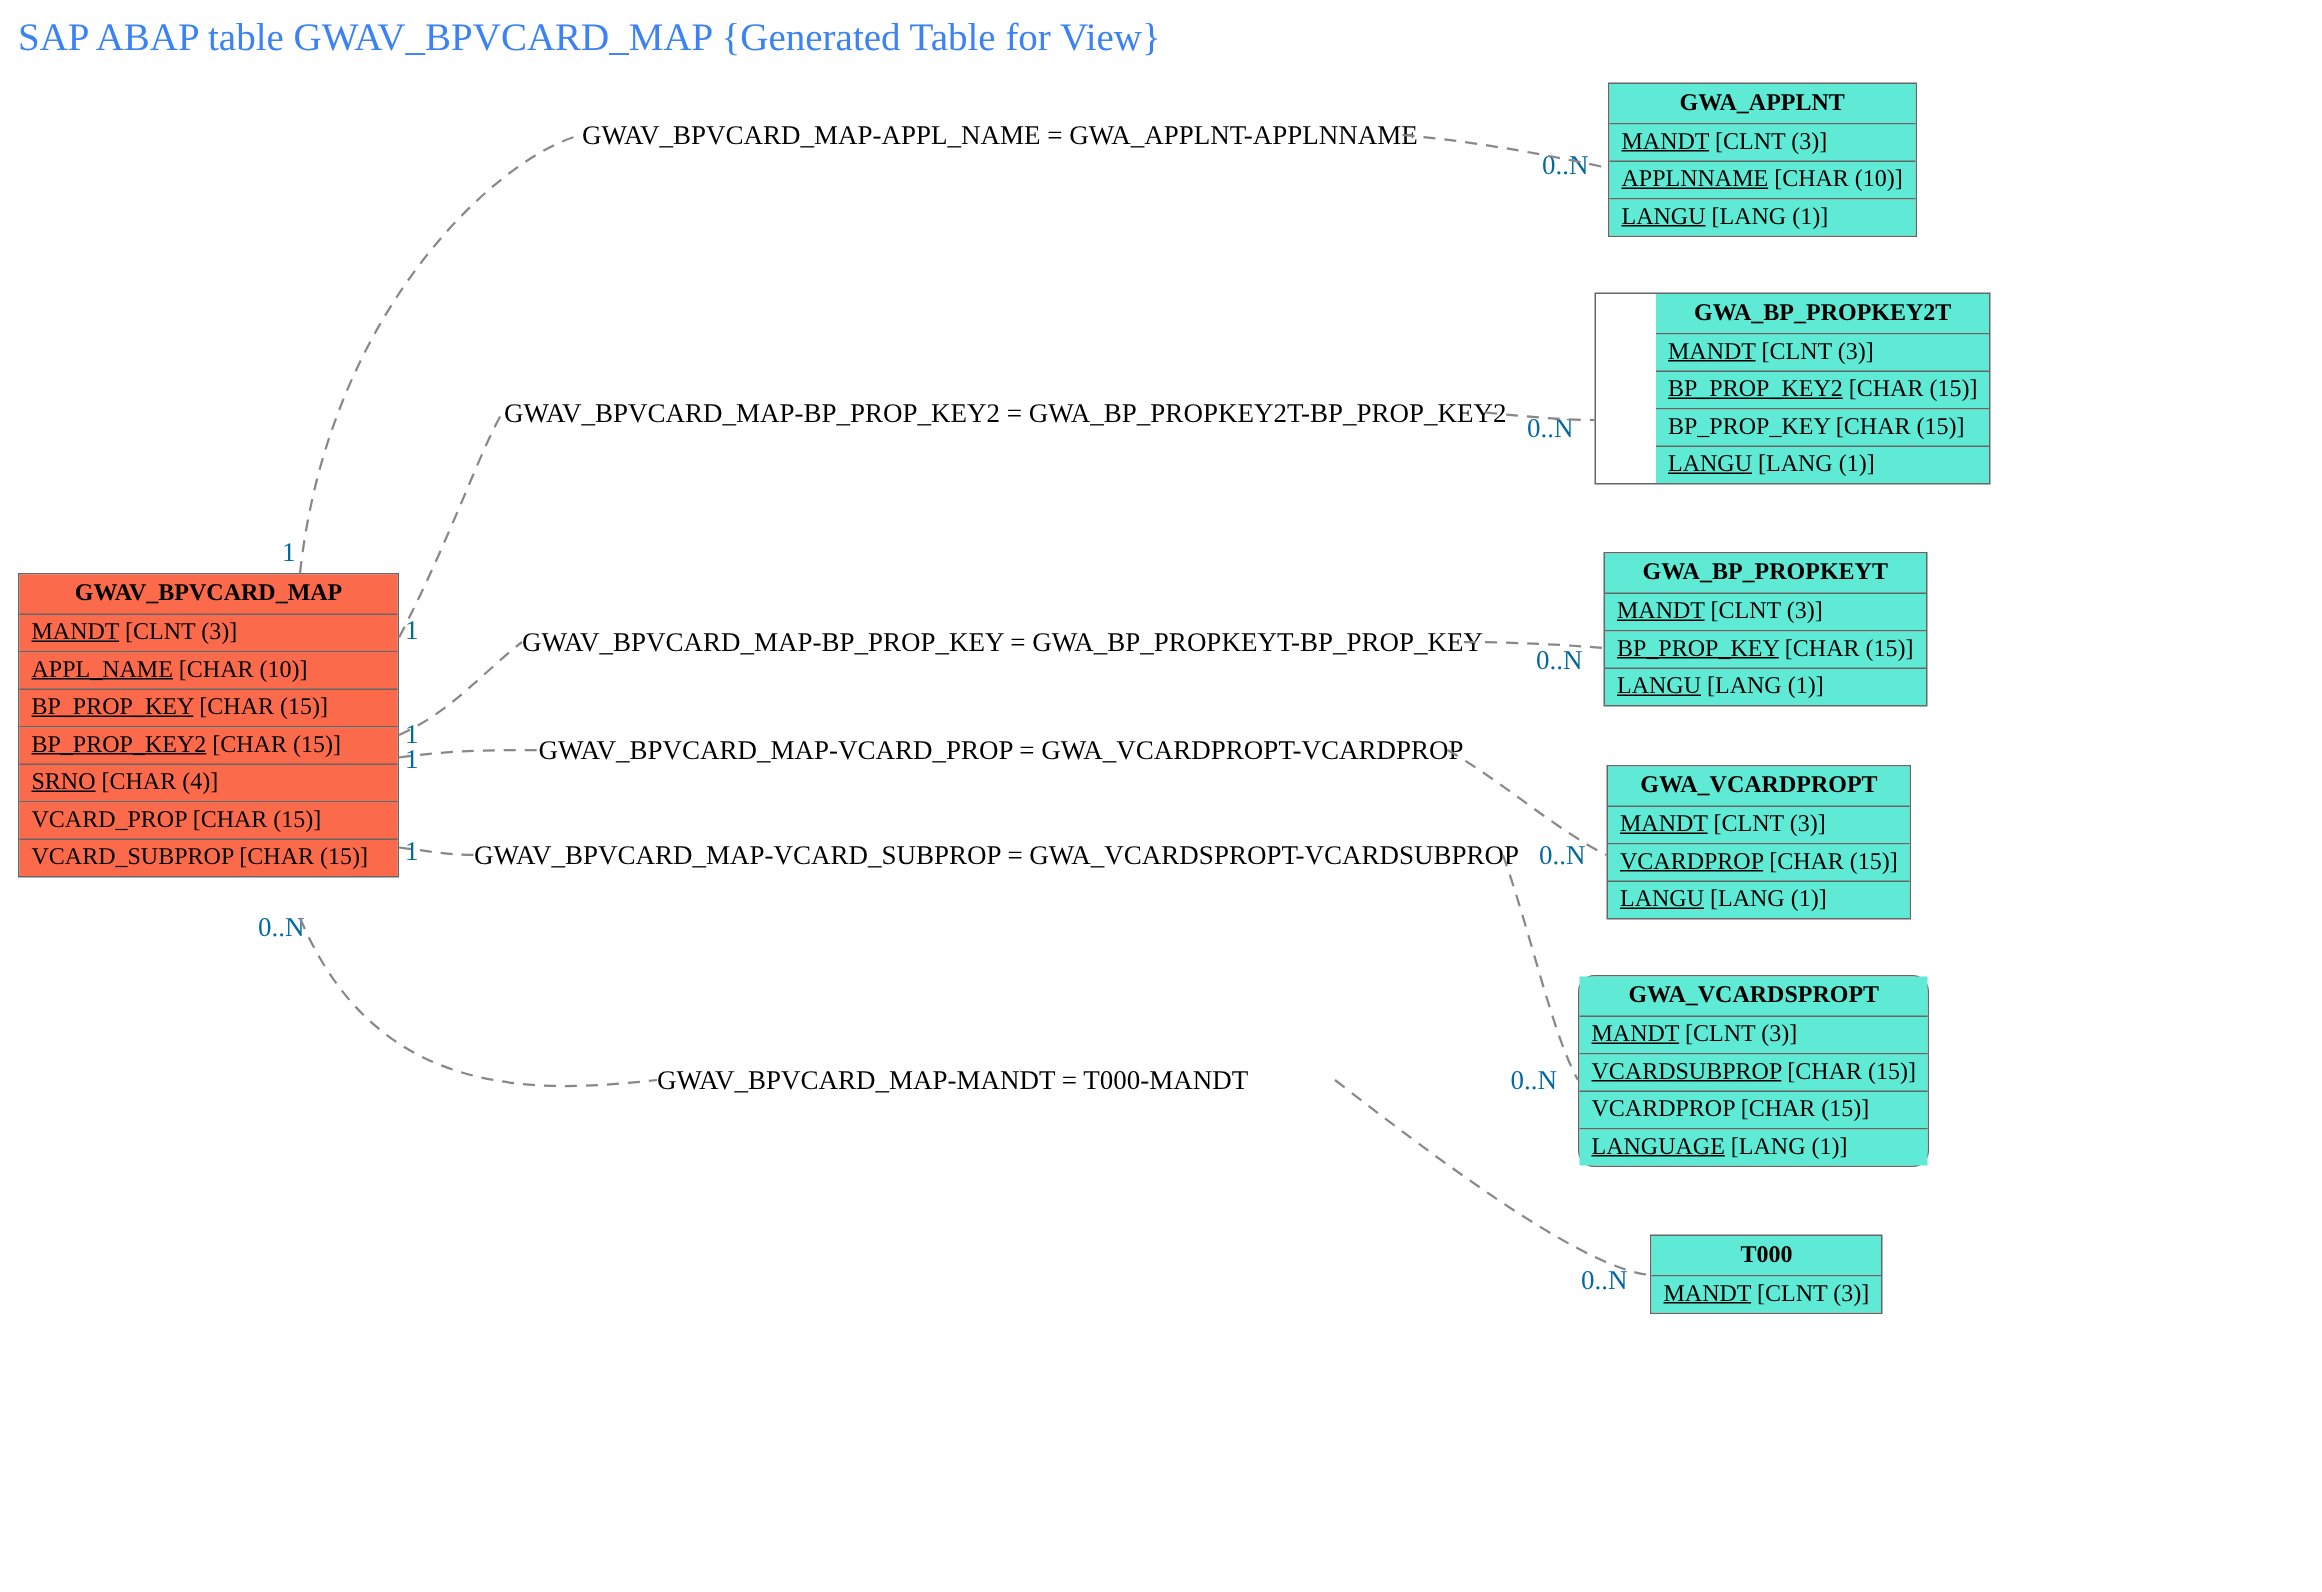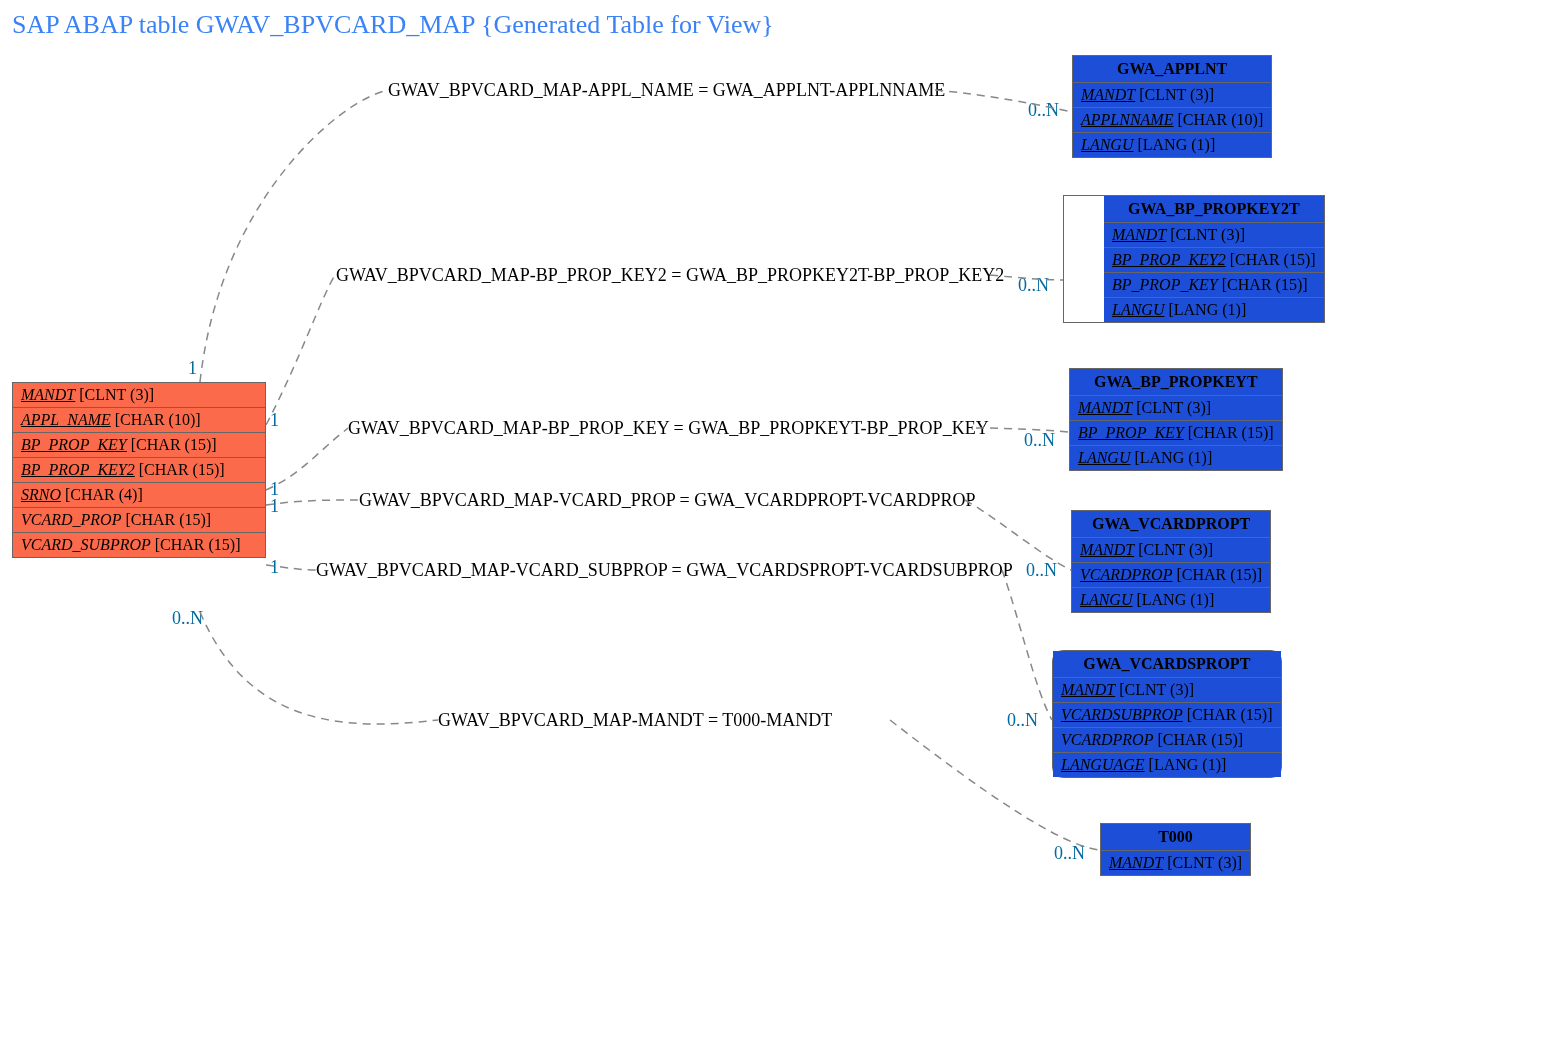--- a/index.html
+++ b/index.html
@@ -32,22 +32,22 @@
     border-bottom: 1px solid #666;
     white-space: nowrap;
   }
   .entity .row {
     padding: 3px 8px;
     border-bottom: 1px solid #666;
     white-space: nowrap;
   }
   .entity .row:last-child { border-bottom: none; }
   .orange .header, .orange .row { background: #fb6a4a; }
-  .green .header, .green .row { background: #1d4ed8; }
-  .fname { font-style: italic; }
+  .green .header, .green .row { background: #5eead4; }
+  .fname { }
   .key-underline .fname { text-decoration: underline; }
   .label {
     position: absolute;
     font-size: 18px;
     color: #000;
     white-space: nowrap;
   }
   .card-label {
     position: absolute;
     font-size: 18px;
@@ -65,20 +65,21 @@
     stroke-dasharray: 8 6;
     fill: none;
   }
 </style>
 </head>
 <body>
 
 <div class="title">SAP ABAP table GWAV_BPVCARD_MAP {Generated Table for View}</div>
 
 <div class="entity orange" style="left:12px; top:382px; width:254px;">
+  <div class="header">GWAV_BPVCARD_MAP</div>
   <div id="main-fields">
       <div class="row key-underline"><span class="fname">MANDT</span><span> [CLNT (3)]</span></div>
       <div class="row key-underline"><span class="fname">APPL_NAME</span><span> [CHAR (10)]</span></div>
       <div class="row key-underline"><span class="fname">BP_PROP_KEY</span><span> [CHAR (15)]</span></div>
       <div class="row key-underline"><span class="fname">BP_PROP_KEY2</span><span> [CHAR (15)]</span></div>
       <div class="row key-underline"><span class="fname">SRNO</span><span> [CHAR (4)]</span></div>
       <div class="row"><span class="fname">VCARD_PROP</span><span> [CHAR (15)]</span></div>
       <div class="row"><span class="fname">VCARD_SUBPROP</span><span> [CHAR (15)]</span></div>
     </div>
 </div>

